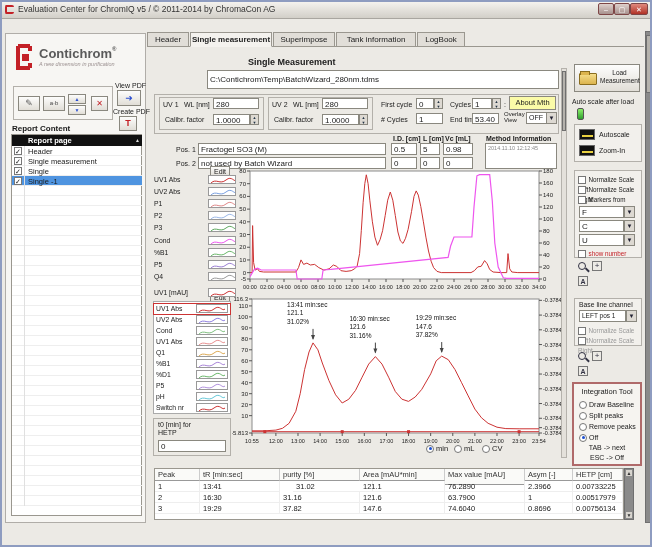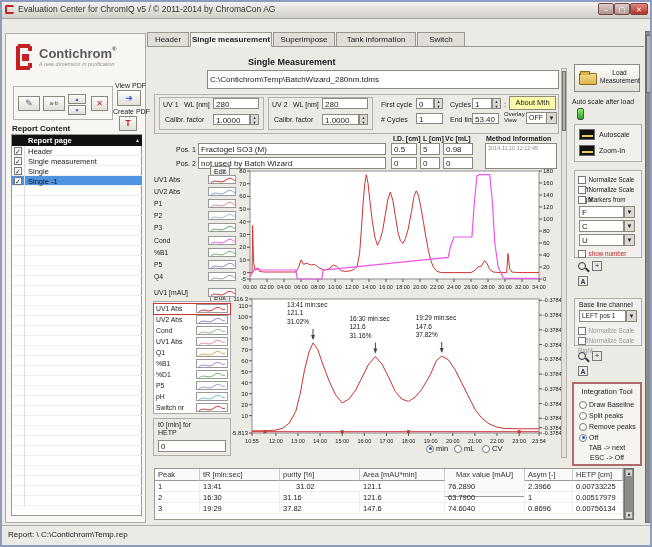--- a/index.html
+++ b/index.html
@@ -458,21 +458,21 @@
       <span style="position: absolute; left: 0px; top: 0px; white-space: nowrap;"><span class="radio sel"></span><span style="font-size: 7.5px; margin-left: 2px;">min</span></span>
       <span style="position: absolute; left: 28px; top: 0px; white-space: nowrap;"><span class="radio"></span><span style="font-size: 7.5px; margin-left: 2px;">mL</span></span>
       <span style="position: absolute; left: 56px; top: 0px; white-space: nowrap;"><span class="radio"></span><span style="font-size: 7.5px; margin-left: 2px;">CV</span></span>
     </div>
 
   <div class="abs" style="left:152px;top:466px;width:470px;height:52px;background:#fff;border:1px solid #9a978f" id="peaks-table">
       <div style="position: absolute; left: 0px; top: 0px; width: 45px; height: 12px; border-right: 1px solid rgb(204, 204, 204); border-bottom: 1px solid rgb(153, 153, 153); font-size: 7.5px; color: rgb(51, 51, 51); padding: 1px 3px; white-space: nowrap; overflow: hidden; background: rgb(250, 250, 248);">Peak</div>
       <div style="position: absolute; left: 45px; top: 0px; width: 80px; height: 12px; border-right: 1px solid rgb(204, 204, 204); border-bottom: 1px solid rgb(153, 153, 153); font-size: 7.5px; color: rgb(51, 51, 51); padding: 1px 3px; white-space: nowrap; overflow: hidden; background: rgb(250, 250, 248);">tR [min:sec]</div>
       <div style="position: absolute; left: 125px; top: 0px; width: 80px; height: 12px; border-right: 1px solid rgb(204, 204, 204); border-bottom: 1px solid rgb(153, 153, 153); font-size: 7.5px; color: rgb(51, 51, 51); padding: 1px 3px; white-space: nowrap; overflow: hidden; background: rgb(250, 250, 248);">purity [%]</div>
       <div style="position: absolute; left: 205px; top: 0px; width: 85px; height: 12px; border-right: 1px solid rgb(204, 204, 204); border-bottom: 1px solid rgb(153, 153, 153); font-size: 7.5px; color: rgb(51, 51, 51); padding: 1px 3px; white-space: nowrap; overflow: hidden; background: rgb(250, 250, 248);">Area [mAU*min]</div>
-      <div style="position: absolute; left: 290px; top: 0px; width: 80px; height: 28px; border-right: 1px solid rgb(204, 204, 204); border-bottom: 1px solid rgb(153, 153, 153); font-size: 7.5px; color: rgb(51, 51, 51); padding: 1px 3px; white-space: nowrap; overflow: hidden; background: rgb(250, 250, 248); text-align: center;">Max value [mAU]</div>
+      <div style="position: absolute; left: 290px; top: 0px; width: 80px; height: 16px; border-right: 1px solid rgb(204, 204, 204); border-bottom: 1px solid rgb(153, 153, 153); font-size: 7.5px; color: rgb(51, 51, 51); padding: 1px 3px; white-space: nowrap; overflow: hidden; background: rgb(250, 250, 248);">Max value [mAU]</div>
       <div style="position: absolute; left: 370px; top: 0px; width: 48px; height: 12px; border-right: 1px solid rgb(204, 204, 204); border-bottom: 1px solid rgb(153, 153, 153); font-size: 7.5px; color: rgb(51, 51, 51); padding: 1px 3px; white-space: nowrap; overflow: hidden; background: rgb(250, 250, 248);">Asym [-]</div>
       <div style="position: absolute; left: 418px; top: 0px; width: 50px; height: 12px; border-right: 1px solid rgb(204, 204, 204); border-bottom: 1px solid rgb(153, 153, 153); font-size: 7.5px; color: rgb(51, 51, 51); padding: 1px 3px; white-space: nowrap; overflow: hidden; background: rgb(250, 250, 248);">HETP [cm]</div>
       <div style="position: absolute; left: 0px; top: 12px; width: 45px; height: 11px; border-right: 1px solid rgb(238, 238, 238); border-bottom: 1px solid rgb(238, 238, 238); font-size: 7.5px; padding: 1px 3px; white-space: nowrap; overflow: hidden;">1</div>
       <div style="position: absolute; left: 45px; top: 12px; width: 80px; height: 11px; border-right: 1px solid rgb(238, 238, 238); border-bottom: 1px solid rgb(238, 238, 238); font-size: 7.5px; padding: 1px 3px; white-space: nowrap; overflow: hidden;">13:41</div>
       <div style="position: absolute; left: 138px; top: 12px; width: 80px; height: 11px; border-right: 1px solid rgb(238, 238, 238); border-bottom: 1px solid rgb(238, 238, 238); font-size: 7.5px; padding: 1px 3px; white-space: nowrap; overflow: hidden;">31.02</div>
       <div style="position: absolute; left: 205px; top: 12px; width: 85px; height: 11px; border-right: 1px solid rgb(238, 238, 238); border-bottom: 1px solid rgb(238, 238, 238); font-size: 7.5px; padding: 1px 3px; white-space: nowrap; overflow: hidden;">121.1</div>
       <div style="position: absolute; left: 290px; top: 12px; width: 80px; height: 11px; border-right: 1px solid rgb(238, 238, 238); border-bottom: 1px solid rgb(238, 238, 238); font-size: 7.5px; padding: 1px 3px; white-space: nowrap; overflow: hidden;">76.2890</div>
       <div style="position: absolute; left: 370px; top: 12px; width: 48px; height: 11px; border-right: 1px solid rgb(238, 238, 238); border-bottom: 1px solid rgb(238, 238, 238); font-size: 7.5px; padding: 1px 3px; white-space: nowrap; overflow: hidden;">2.3966</div>
       <div style="position: absolute; left: 418px; top: 12px; width: 50px; height: 11px; border-right: 1px solid rgb(238, 238, 238); border-bottom: 1px solid rgb(238, 238, 238); font-size: 7.5px; padding: 1px 3px; white-space: nowrap; overflow: hidden;">0.00733225</div>
       <div style="position: absolute; left: 0px; top: 23px; width: 45px; height: 11px; border-right: 1px solid rgb(238, 238, 238); border-bottom: 1px solid rgb(238, 238, 238); font-size: 7.5px; padding: 1px 3px; white-space: nowrap; overflow: hidden;">2</div>
@@ -550,28 +550,25 @@
     <div class="abs" style="left:0;top:70px;width:100%;text-align:center;font-size:7px">ESC -&gt; Off</div>
   </div>
 
   <div class="abs" style="left:559px;top:66px;width:6px;height:390px;background:#e4e1db;border:1px solid #b5b2ac">
     <div class="scroll-thumb" style="left:0;top:2px;width:4px;height:60px"></div>
   </div>
   <div class="abs scroll-track" style="left:643px;top:29px;width:7px;height:492px">
     <div class="scroll-thumb" style="left:0;top:3px;width:5px;height:58px"></div>
   </div>
 
-  <div class="statusbar">
-    <span class="abs" style="left:6px;top:4px;font-size:8px">Report: \ C:\Contichrom\Temp.rep</span>
-  </div>
 <div class="tab" style="left: 145px; width: 42px;">Header</div>
     <div class="tab active" style="left: 188px; width: 82px;">Single measurement</div>
     <div class="tab" style="left: 271px; width: 62px;">Superimpose</div>
     <div class="tab" style="left: 334px; width: 80px;">Tank information</div>
-    <div class="tab" style="left: 415px; width: 48px;">Switch</div>
+    <div class="tab" style="left: 415px; width: 48px;">LogBook</div>
     <div style="left: 152px; top: 174px; font-size: 6.8px; white-space: nowrap; position: absolute;">UV1 Abs</div>
     <div class="legswatch" style="left: 206px; top: 173px; width: 28px; height: 9px; position: absolute;"><svg width="100%" height="100%">
         <path d="M2,6 C7,1 11,8 17,3 S25,6 28,3" fill="none" stroke="#cc3333" stroke-width="1"></path>
       </svg></div>
     <div style="left: 152px; top: 186.1px; font-size: 6.8px; white-space: nowrap; position: absolute;">UV2 Abs</div>
     <div class="legswatch" style="left: 206px; top: 185.1px; width: 28px; height: 9px; position: absolute;"><svg width="100%" height="100%">
         <path d="M2,6 C7,1 11,8 17,3 S25,6 28,3" fill="none" stroke="#7aa0e0" stroke-width="1"></path>
       </svg></div>
     <div style="left: 152px; top: 198.2px; font-size: 6.8px; white-space: nowrap; position: absolute;">P1</div>
     <div class="legswatch" style="left: 206px; top: 197.2px; width: 28px; height: 9px; position: absolute;"><svg width="100%" height="100%">

